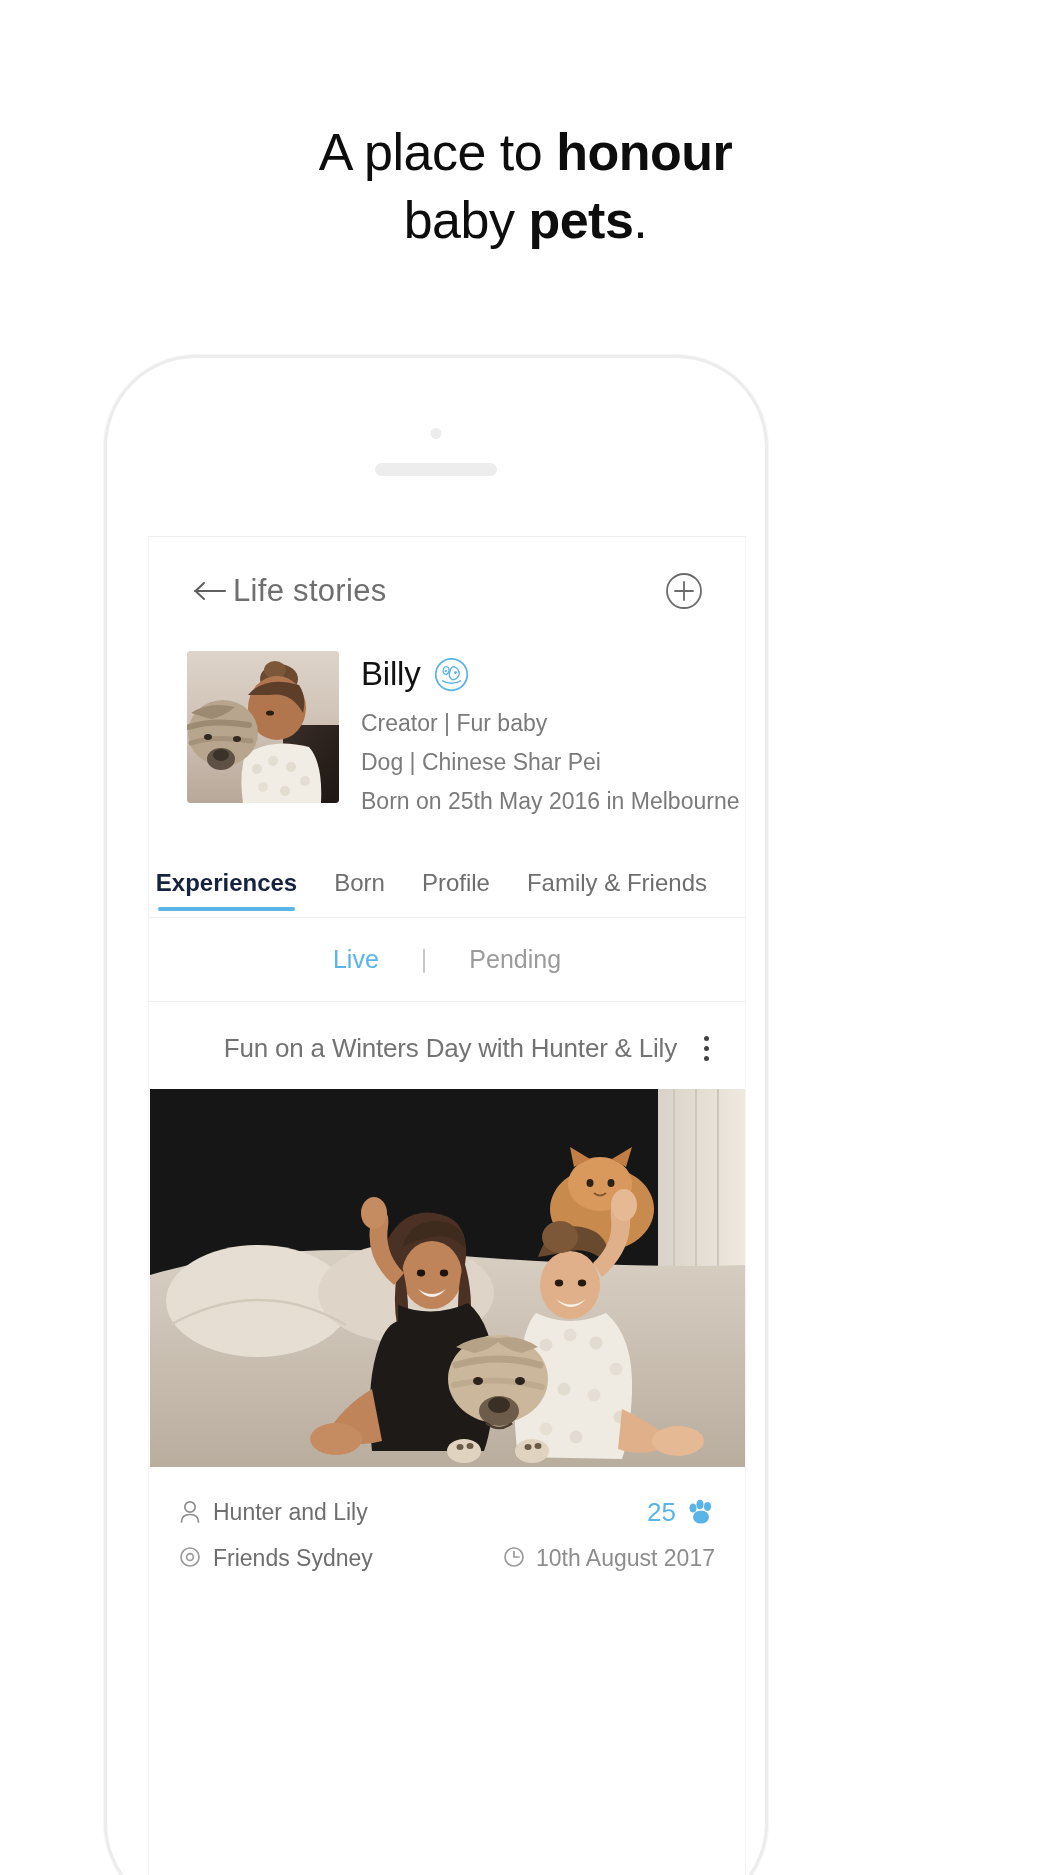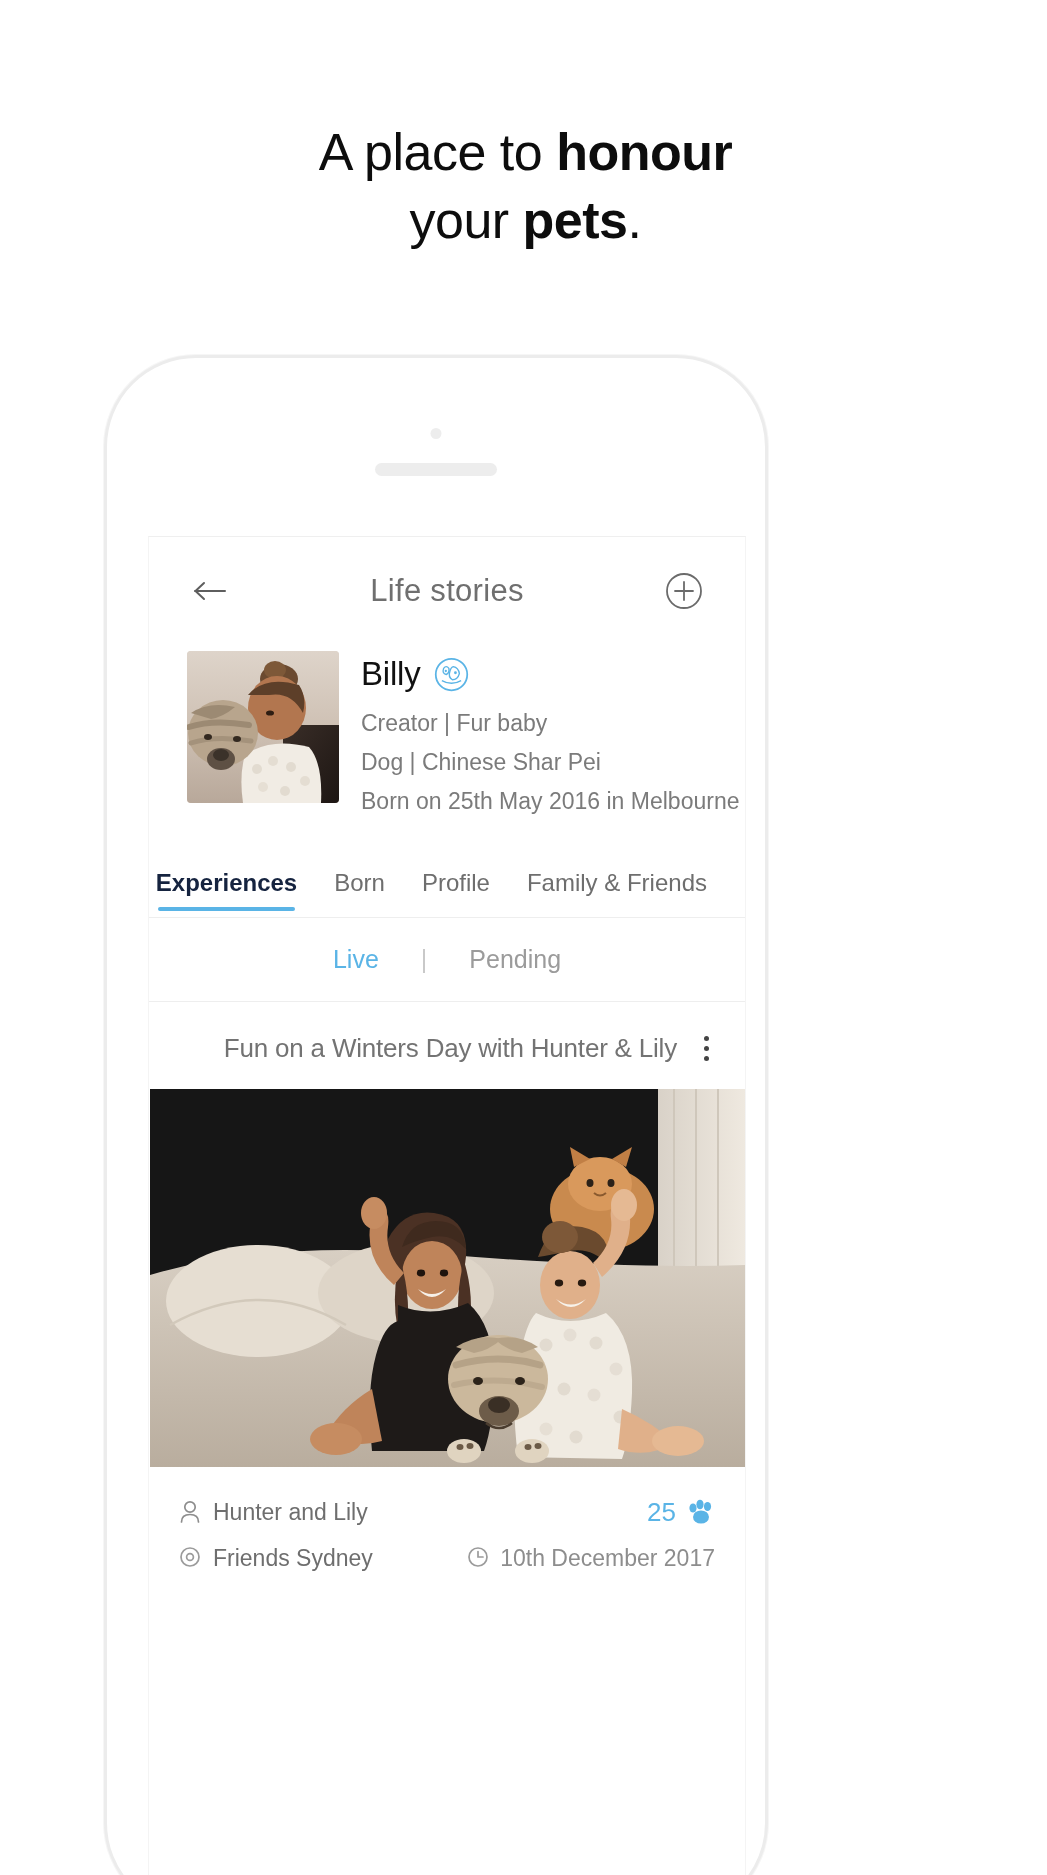--- a/index.html
+++ b/index.html
@@ -19,21 +19,21 @@
     width:11px;height:11px;border-radius:50%;background:#ededed;}
   .phone-speaker{position:absolute;left:50%;top:105px;transform:translateX(-50%);
     width:122px;height:13px;border-radius:7px;background:#ededed;}
   .screen{position:absolute;left:41px;top:178px;width:598px;height:1382px;
     background:#fff;border-top:1px solid #efefef;border-left:1px solid #f4f4f4;
     border-right:1px solid #f4f4f4;overflow:hidden;}
 
   
   .app-header{height:108px;display:flex;align-items:center;padding:0 38px;}
   .hdr-back{width:46px;height:46px;display:flex;align-items:center;justify-content:center;cursor:pointer;}
-  .hdr-title{flex:1;text-align:center;font-size:31px;color:#6f6f6f;font-weight:400;letter-spacing:0.3px;}
+  .hdr-title{flex:1;text-align:left;font-size:31px;color:#6f6f6f;font-weight:400;letter-spacing:0.3px;}
   .hdr-add{width:46px;height:46px;display:flex;align-items:center;justify-content:center;cursor:pointer;}
 
   
   .profile{display:flex;padding:6px 38px 0 38px;gap:22px;}
   .avatar{width:152px;height:152px;border-radius:4px;overflow:hidden;flex:0 0 152px;position:relative;background:#ddd3c9;}
   .avatar svg{display:block;width:100%;height:100%;}
   .pinfo{padding-top:4px;min-width:0;}
   .pname-row{display:flex;align-items:center;gap:13px;margin-bottom:11px;}
   .pname{font-size:33px;color:#111;font-weight:400;letter-spacing:-0.2px;}
   .pbadge{width:35px;height:35px;flex:0 0 35px;}
@@ -70,21 +70,21 @@
   .ico{flex:0 0 auto;display:block;}
 </style>
 </head>
 <body>
 
 <div class="headline">
   <div>
     <span>A place to </span><b>honour</b>
   </div>
   <div>
-    <span>your </span><b>pets</b><span>.</span>
+    <span>baby </span><b>pets</b><span>.</span>
   </div>
 </div>
 
 <div class="phone">
   <div class="phone-cam"></div>
   <div class="phone-speaker"></div>
 
   <div class="screen">
 
     <div class="app-header">
@@ -304,20 +304,20 @@
               <circle cx="11" cy="11" r="9" fill="none" stroke="#9b9b9b" stroke-width="1.7"></circle>
               <circle cx="11" cy="11" r="3.4" fill="none" stroke="#9b9b9b" stroke-width="1.7"></circle>
             </svg>
             <span>Friends Sydney</span>
           </div>
           <div class="foot-date">
             <svg class="ico" width="22" height="24" viewBox="0 0 22 24">
               <circle cx="11" cy="11" r="9" fill="none" stroke="#9b9b9b" stroke-width="1.7"></circle>
               <path d="M11 5.5 V11 H16" fill="none" stroke="#9b9b9b" stroke-width="1.7" stroke-linecap="round"></path>
             </svg>
-            <span>10th December 2017</span>
+            <span>10th August 2017</span>
           </div>
         </div>
       </div>
     </div>
 
   </div>
 </div>
 
 </body></html>

